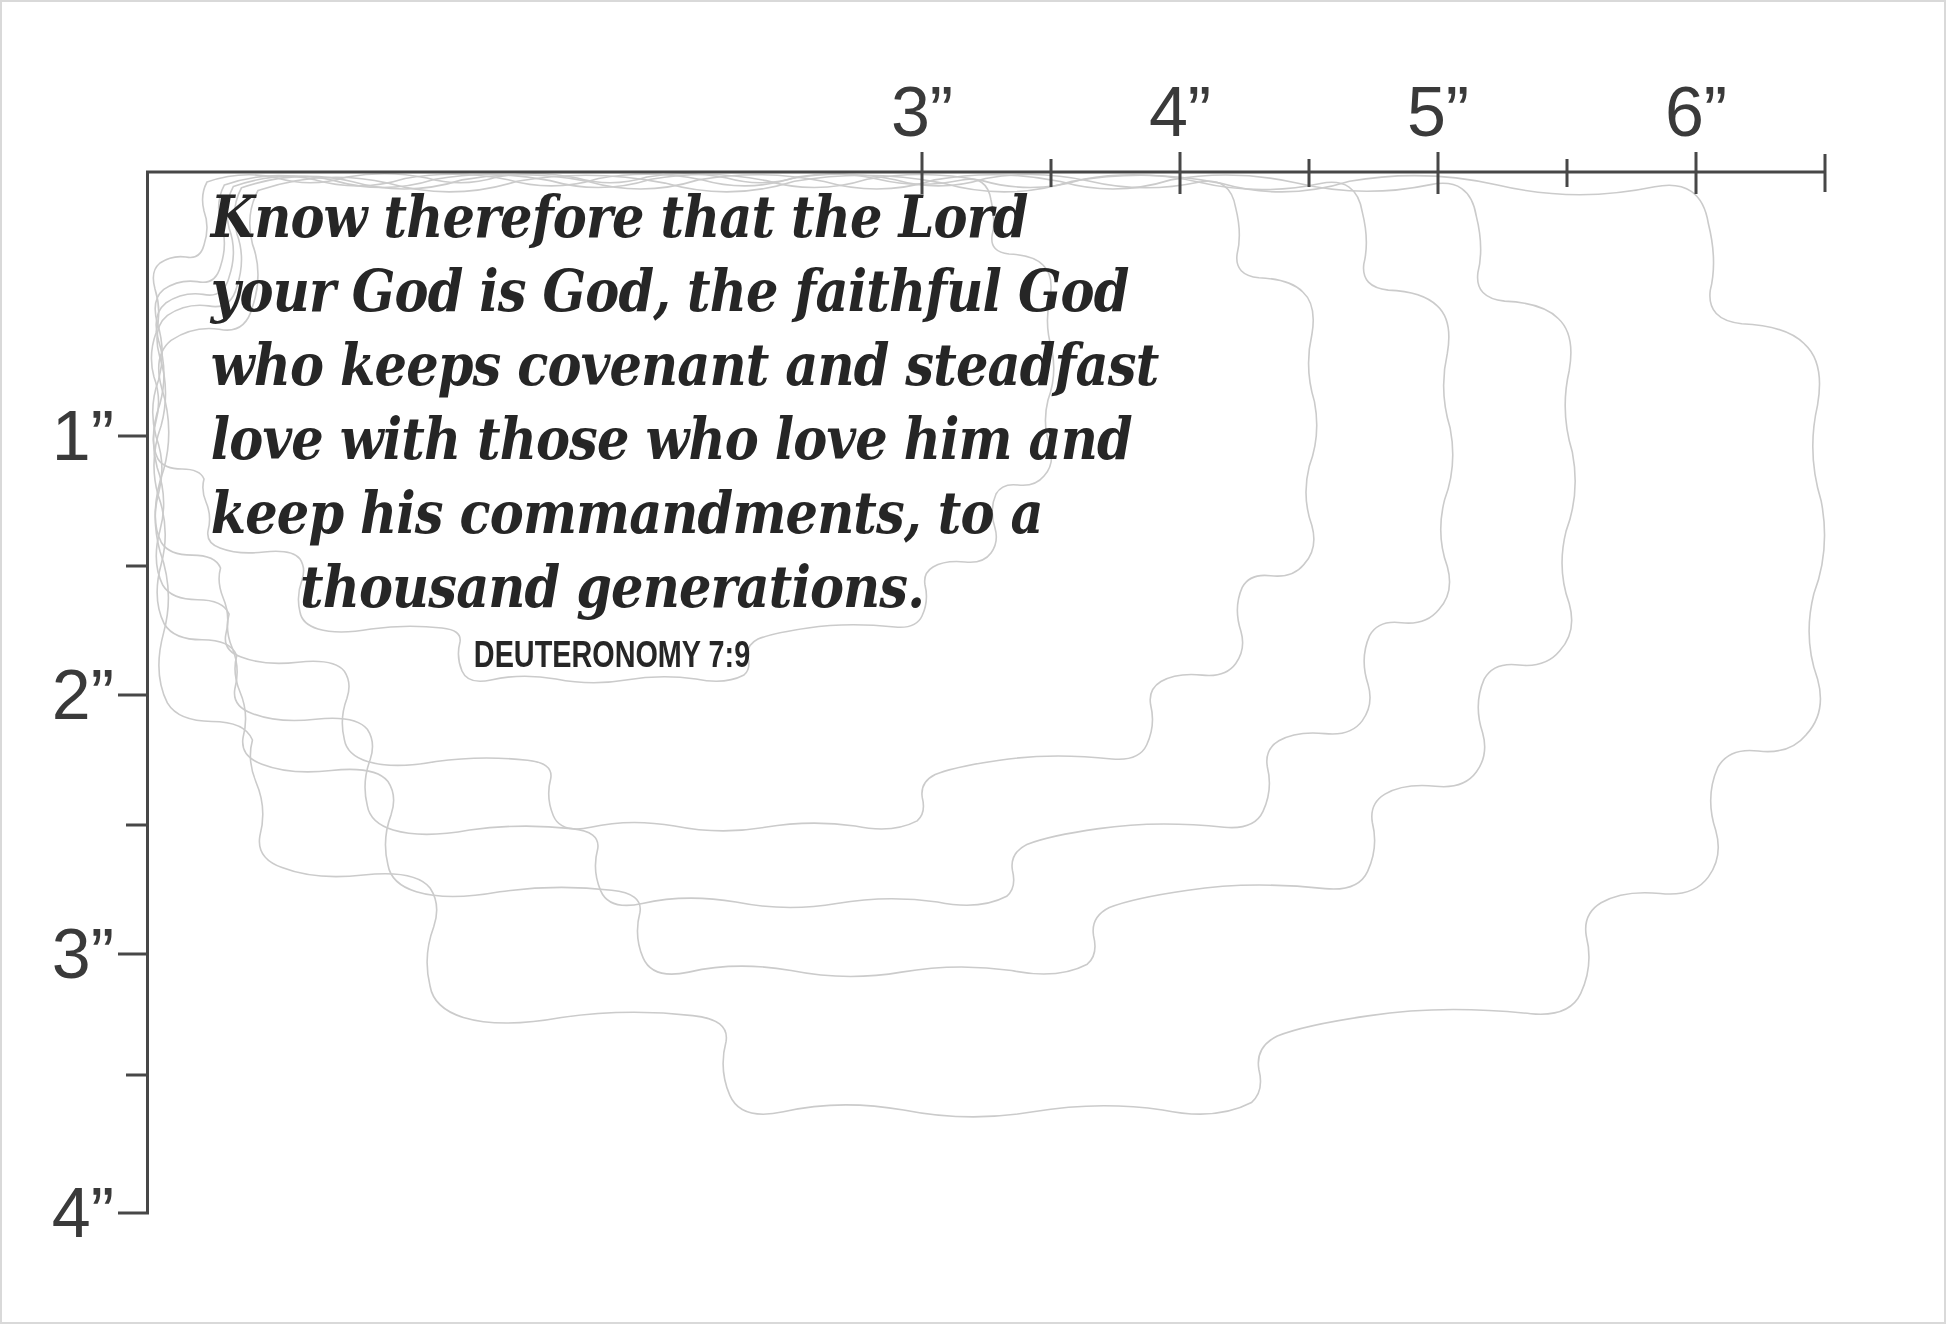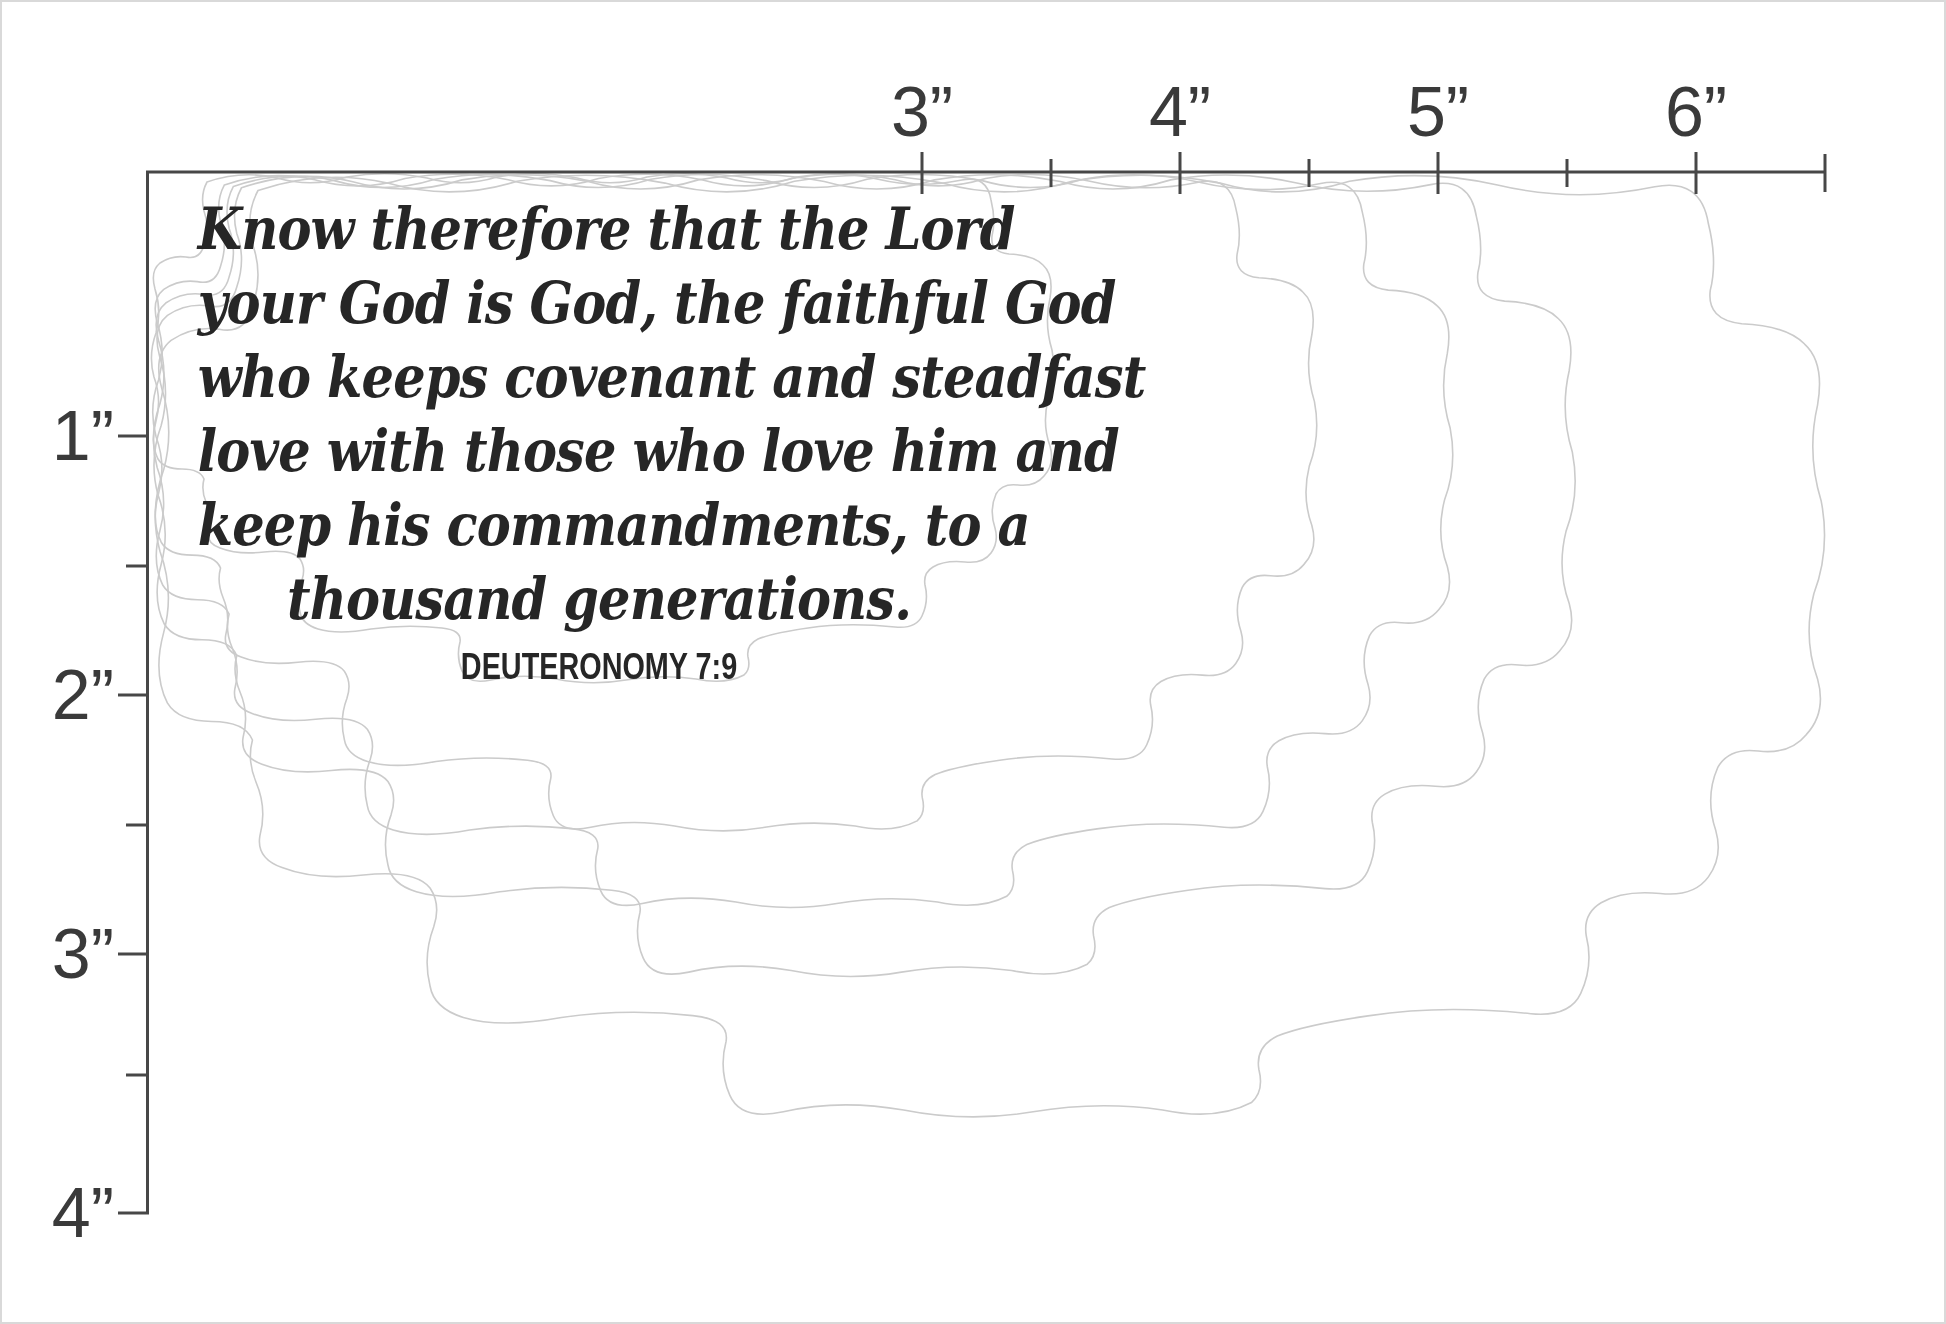--- a/index.html
+++ b/index.html
@@ -31,22 +31,22 @@
   }
   .vlabel{
     position:absolute;left:0;width:112px;height:80px;line-height:80px;
     text-align:right;
     font-size:70px;color:var(--label);
     white-space:nowrap;
   }
 
   
   .verse{
-    position:absolute;left:141px;top:172px;width:912px;
-    padding-top:18px;
+    position:absolute;left:154px;top:172px;width:912px;
+    padding-top:6px;
     text-align:center;
     color:var(--text);
   }
   .verse .line{
     font-family:"DejaVu Serif", serif;
     font-style:italic;font-weight:bold;
     font-size:58px;line-height:74px;
     letter-spacing:-1px;
     transform:scaleX(0.88);
     transform-origin:50% 50%;

